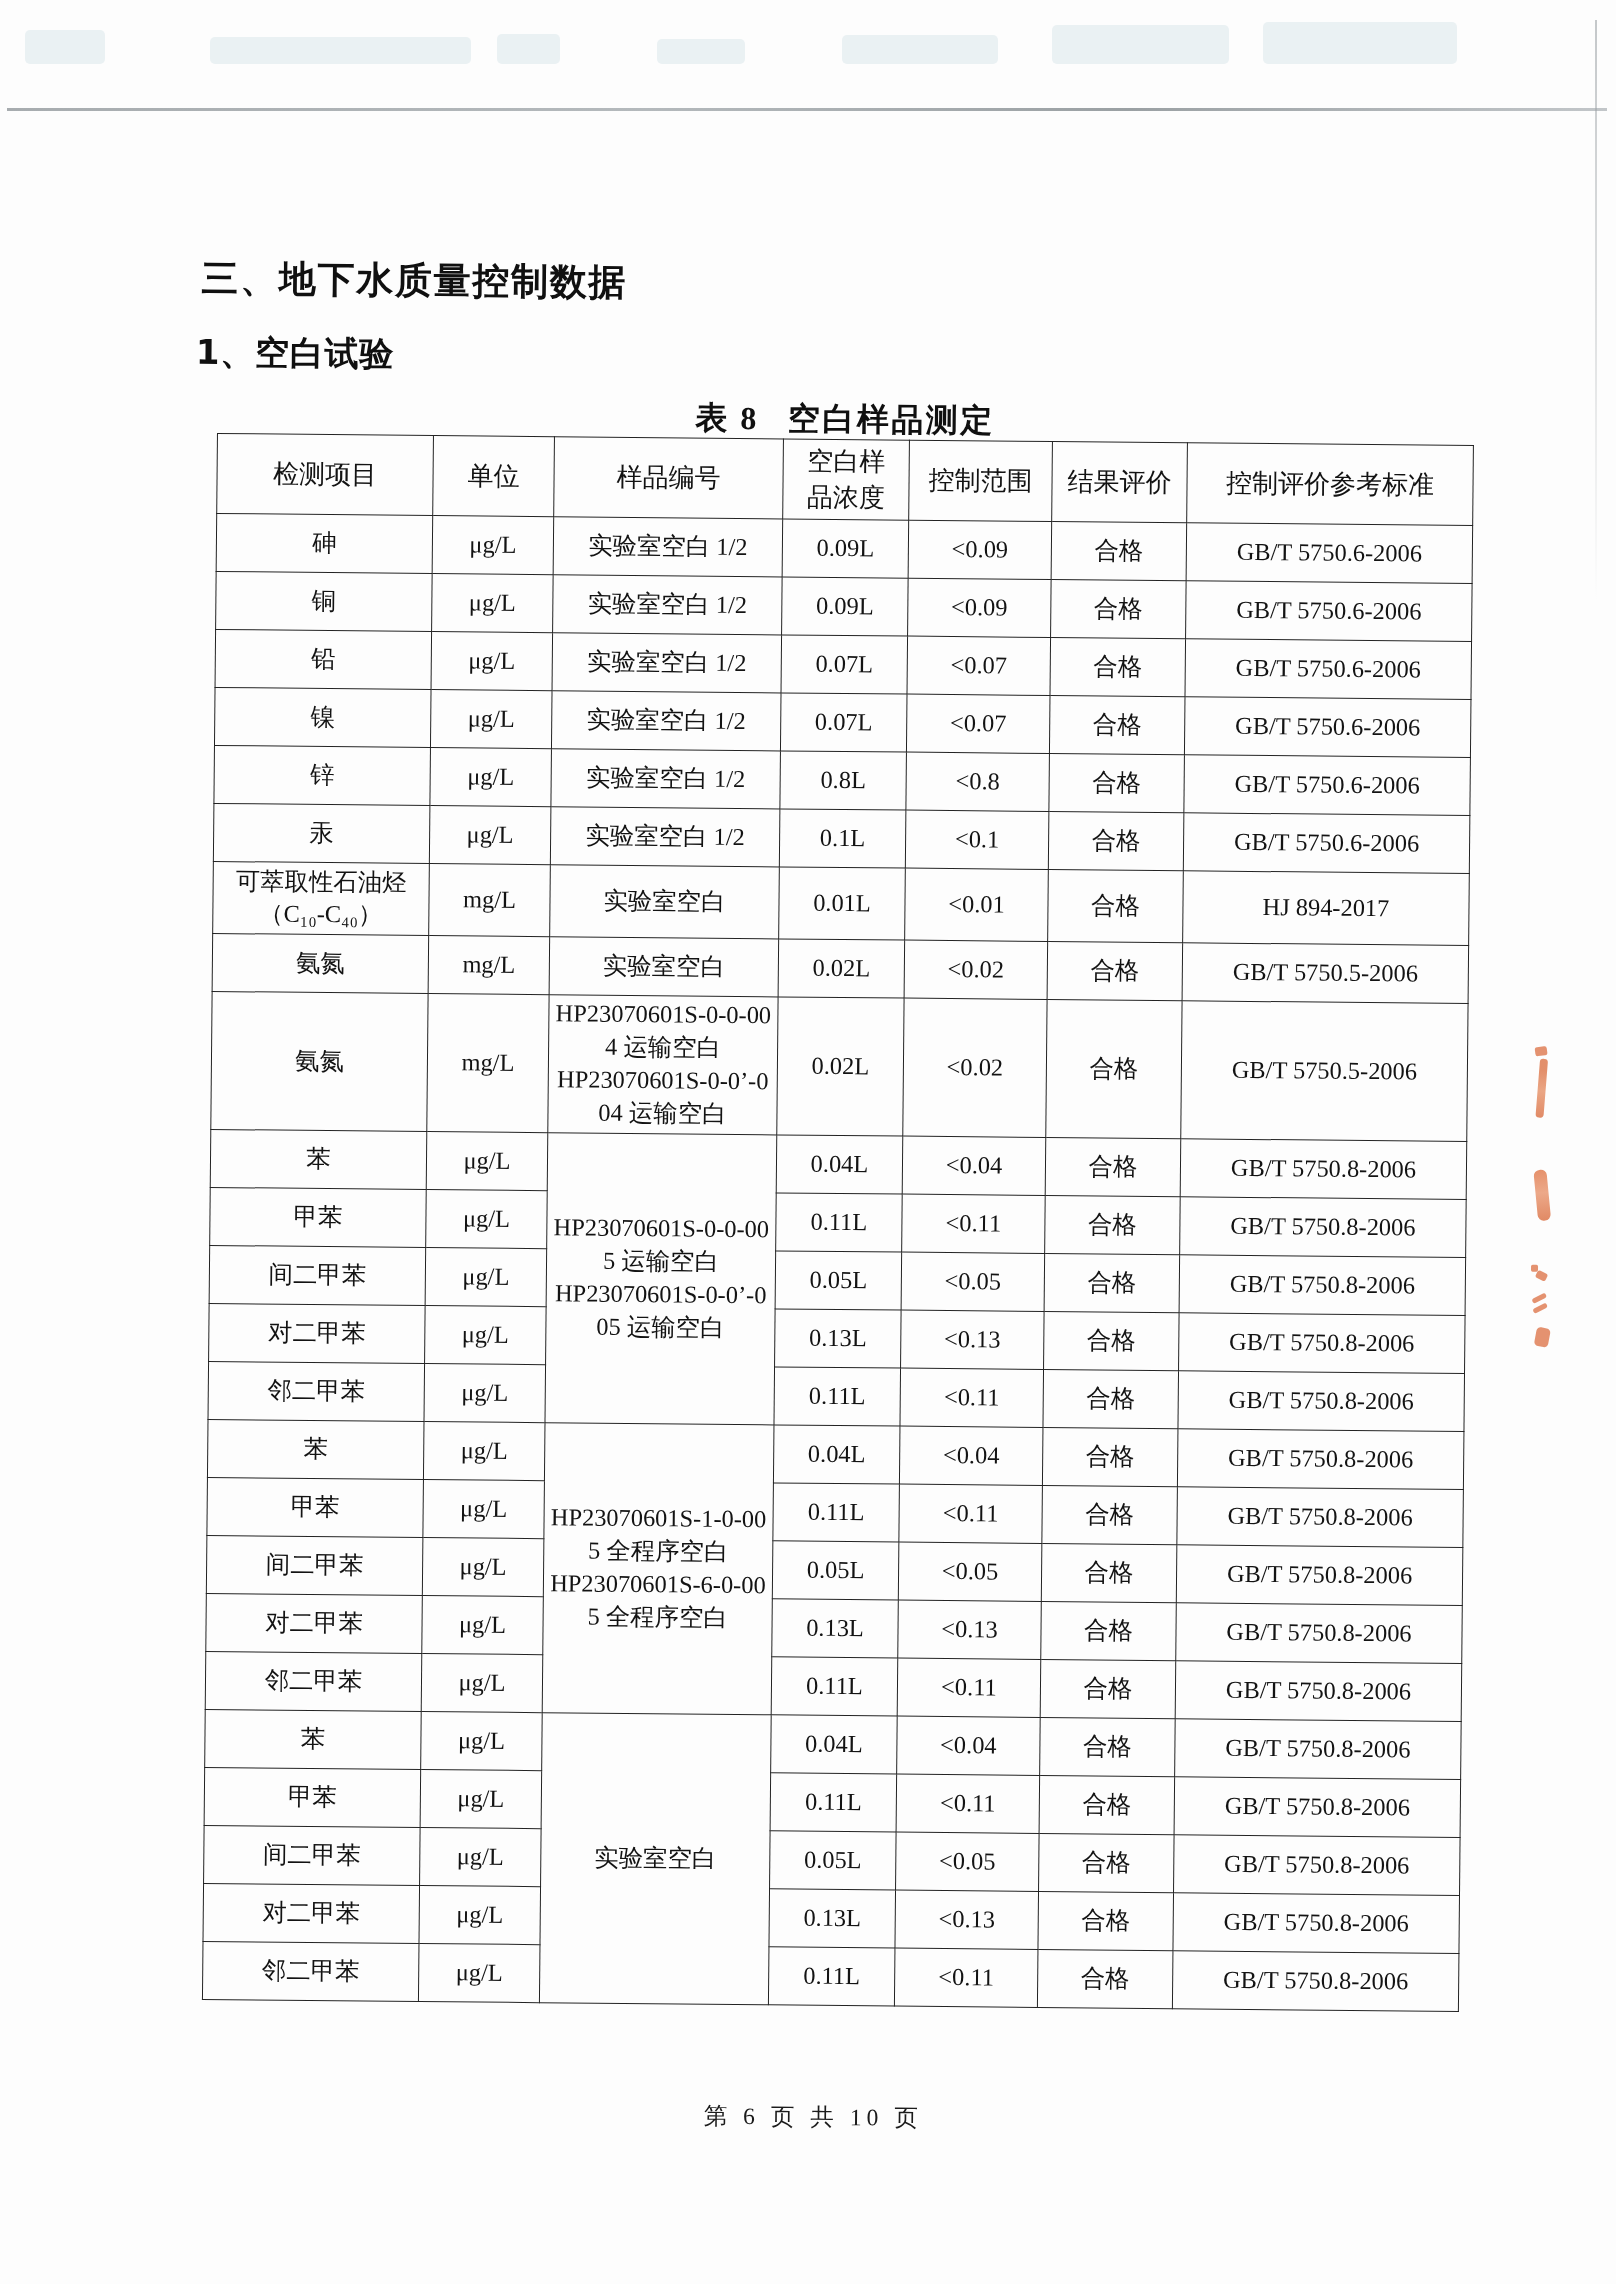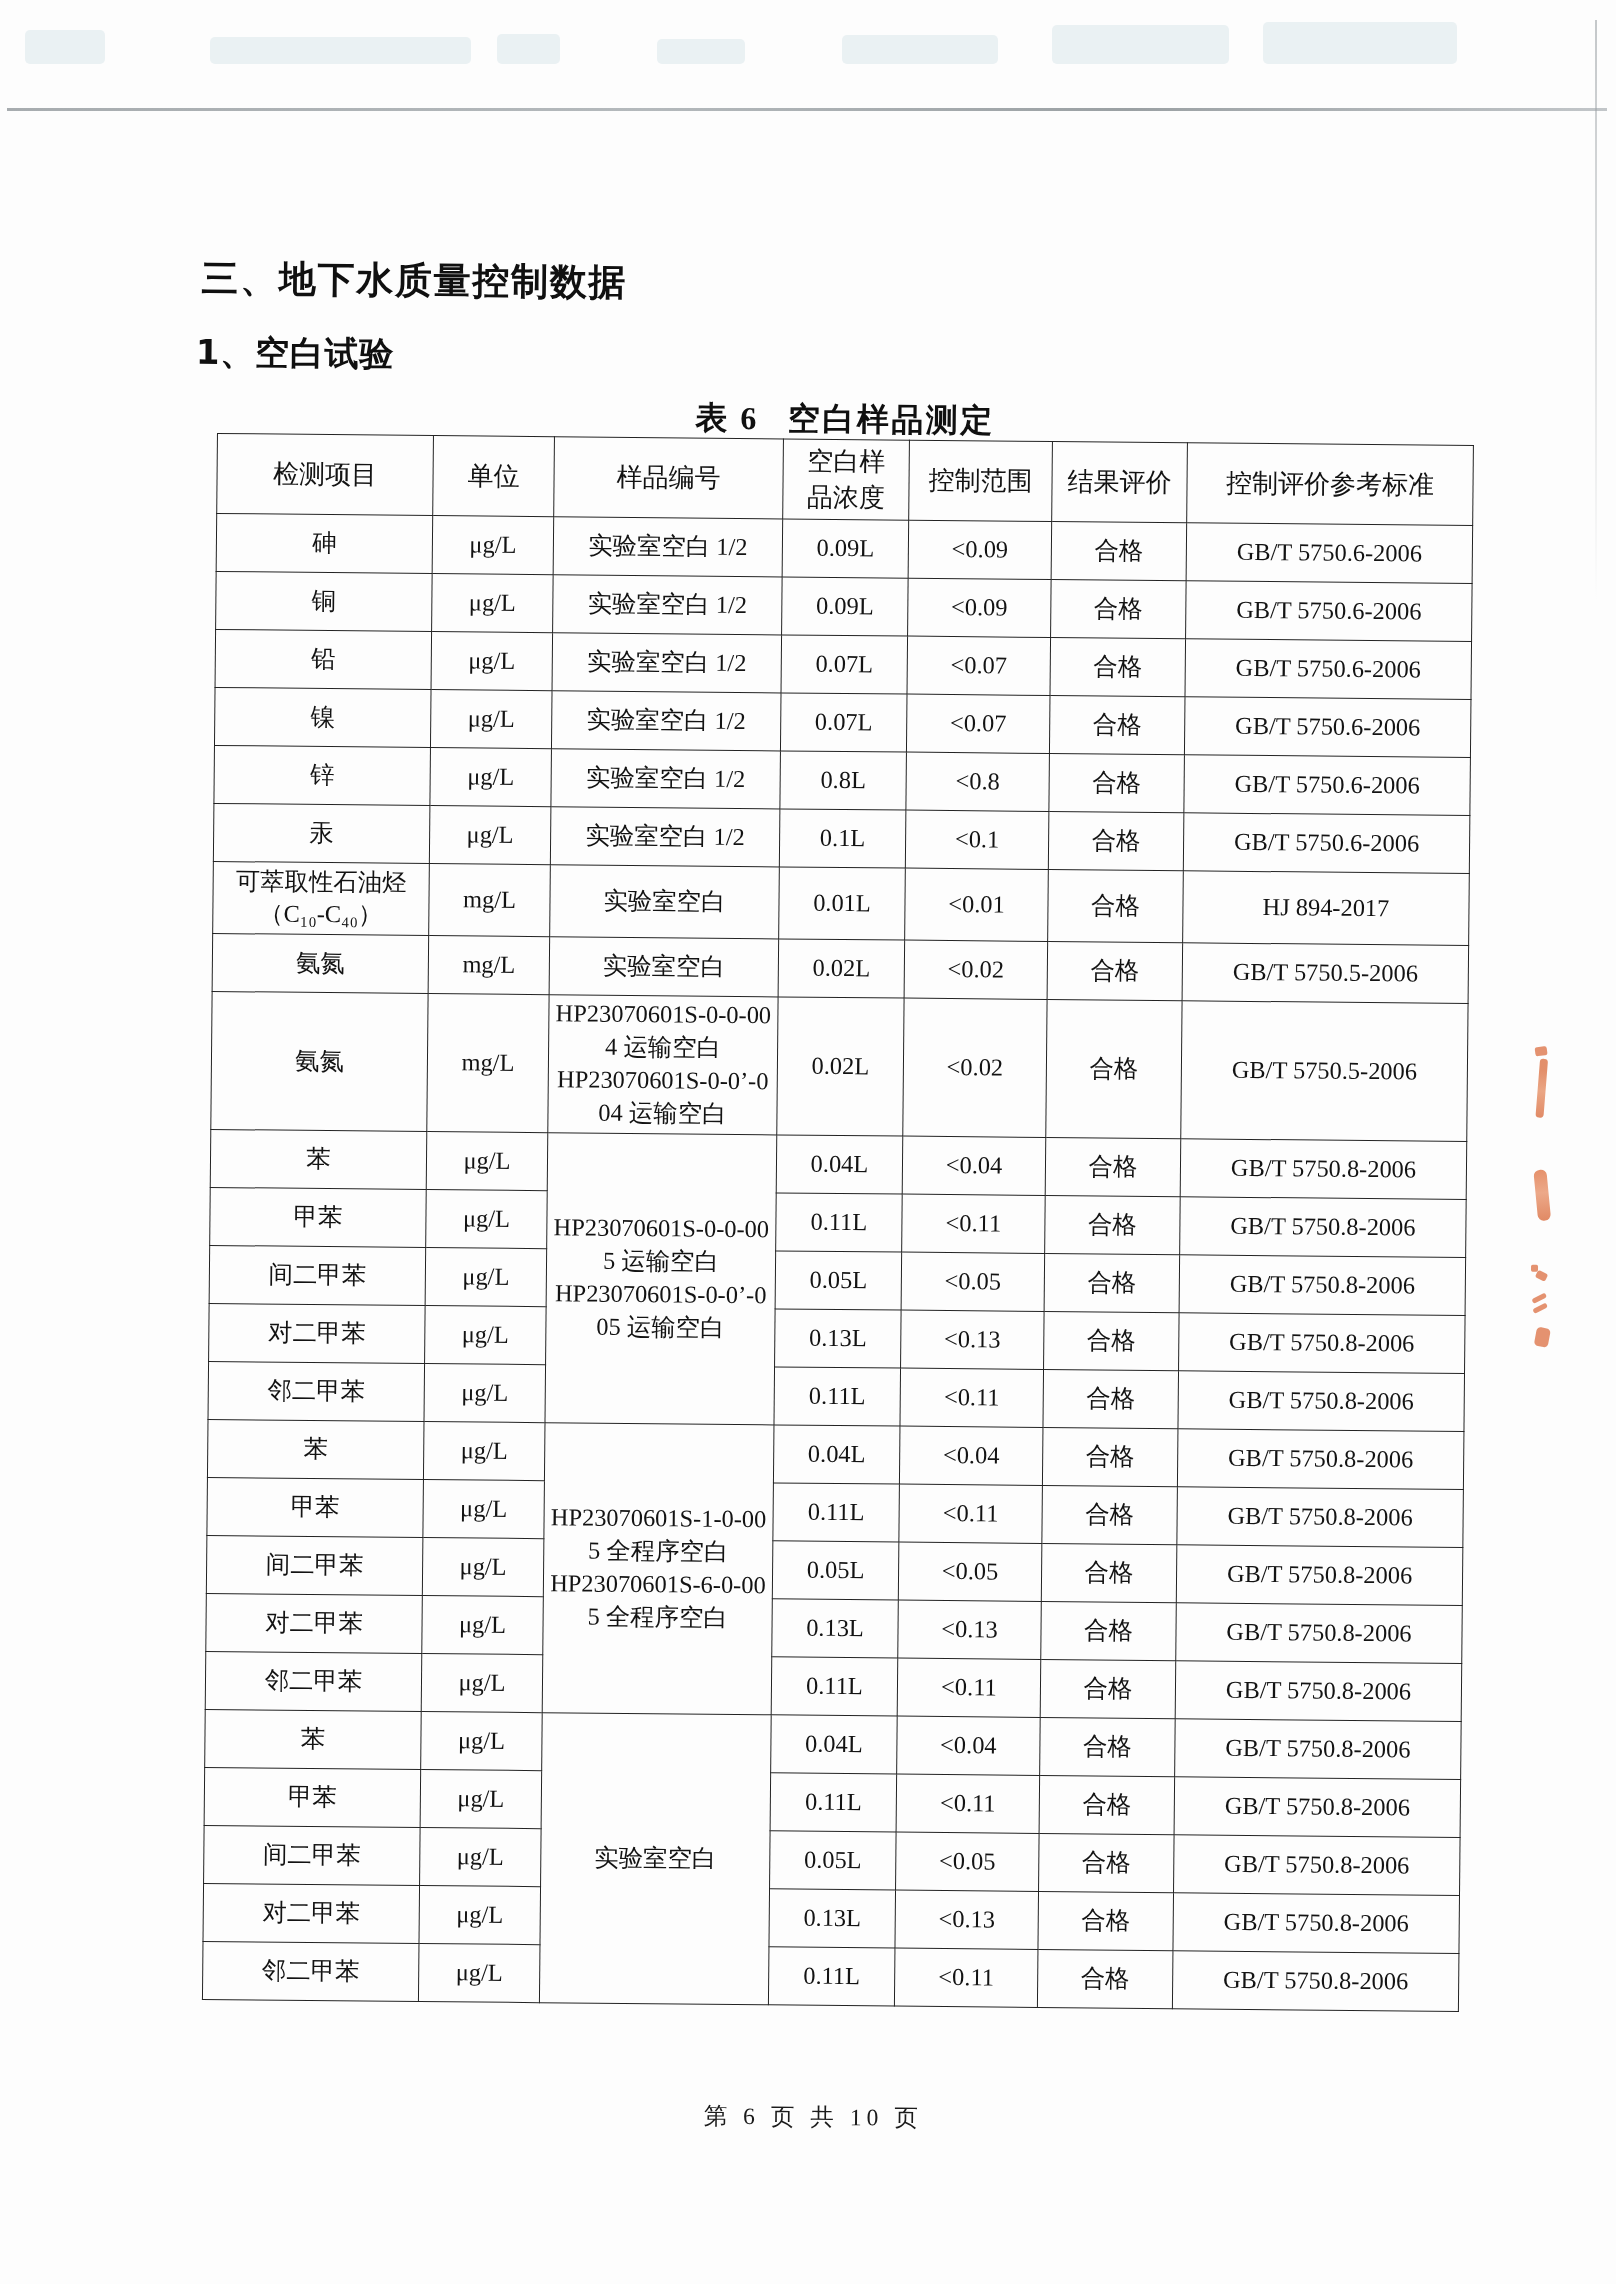--- a/index.html
+++ b/index.html
@@ -63,21 +63,21 @@
 <div class="smudge" style="left:1263px;top:22px;width:194px;height:42px;"></div>
 
 <div class="top-rule"></div>
 <div class="right-vline"></div>
 
 <div class="sheet">
 
   <div class="h1">三、地下水质量控制数据</div>
   <div class="h2">1、空白试验</div>
 
-  <div class="tbl-title"><span>表 6</span><span class="gap"></span><span>空白样品测定</span></div>
+  <div class="tbl-title"><span>表 8</span><span class="gap"></span><span>空白样品测定</span></div>
 
   <table class="qc">
     <colgroup>
       <col style="width:216px">
         <col style="width:121px">
         <col style="width:229px">
       <col style="width:126px">
         <col style="width:143px">
         <col style="width:135px">
         <col style="width:286px">

